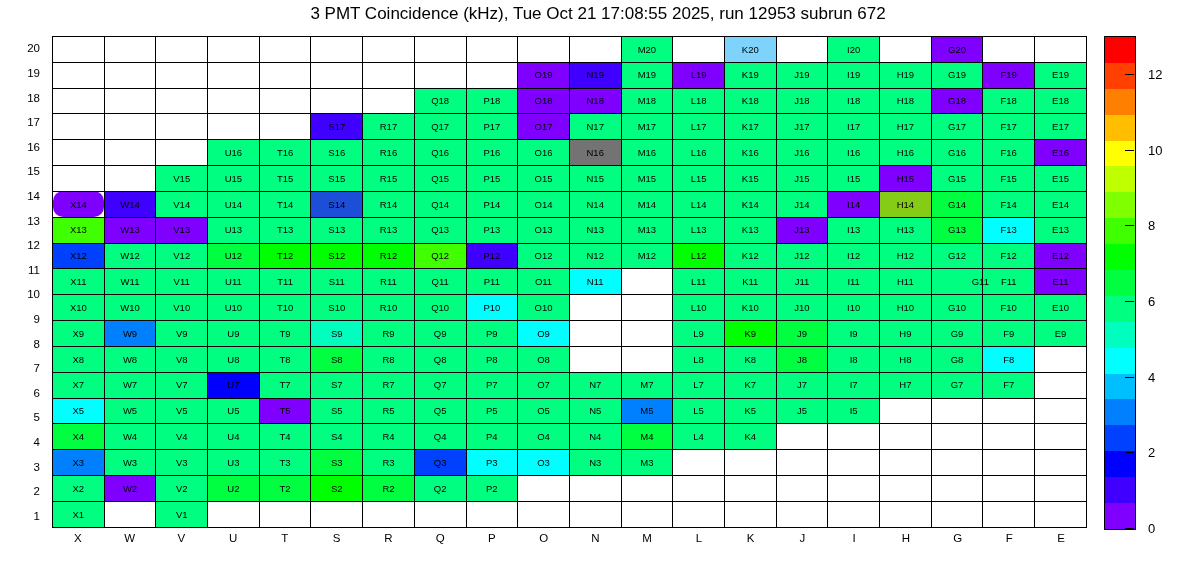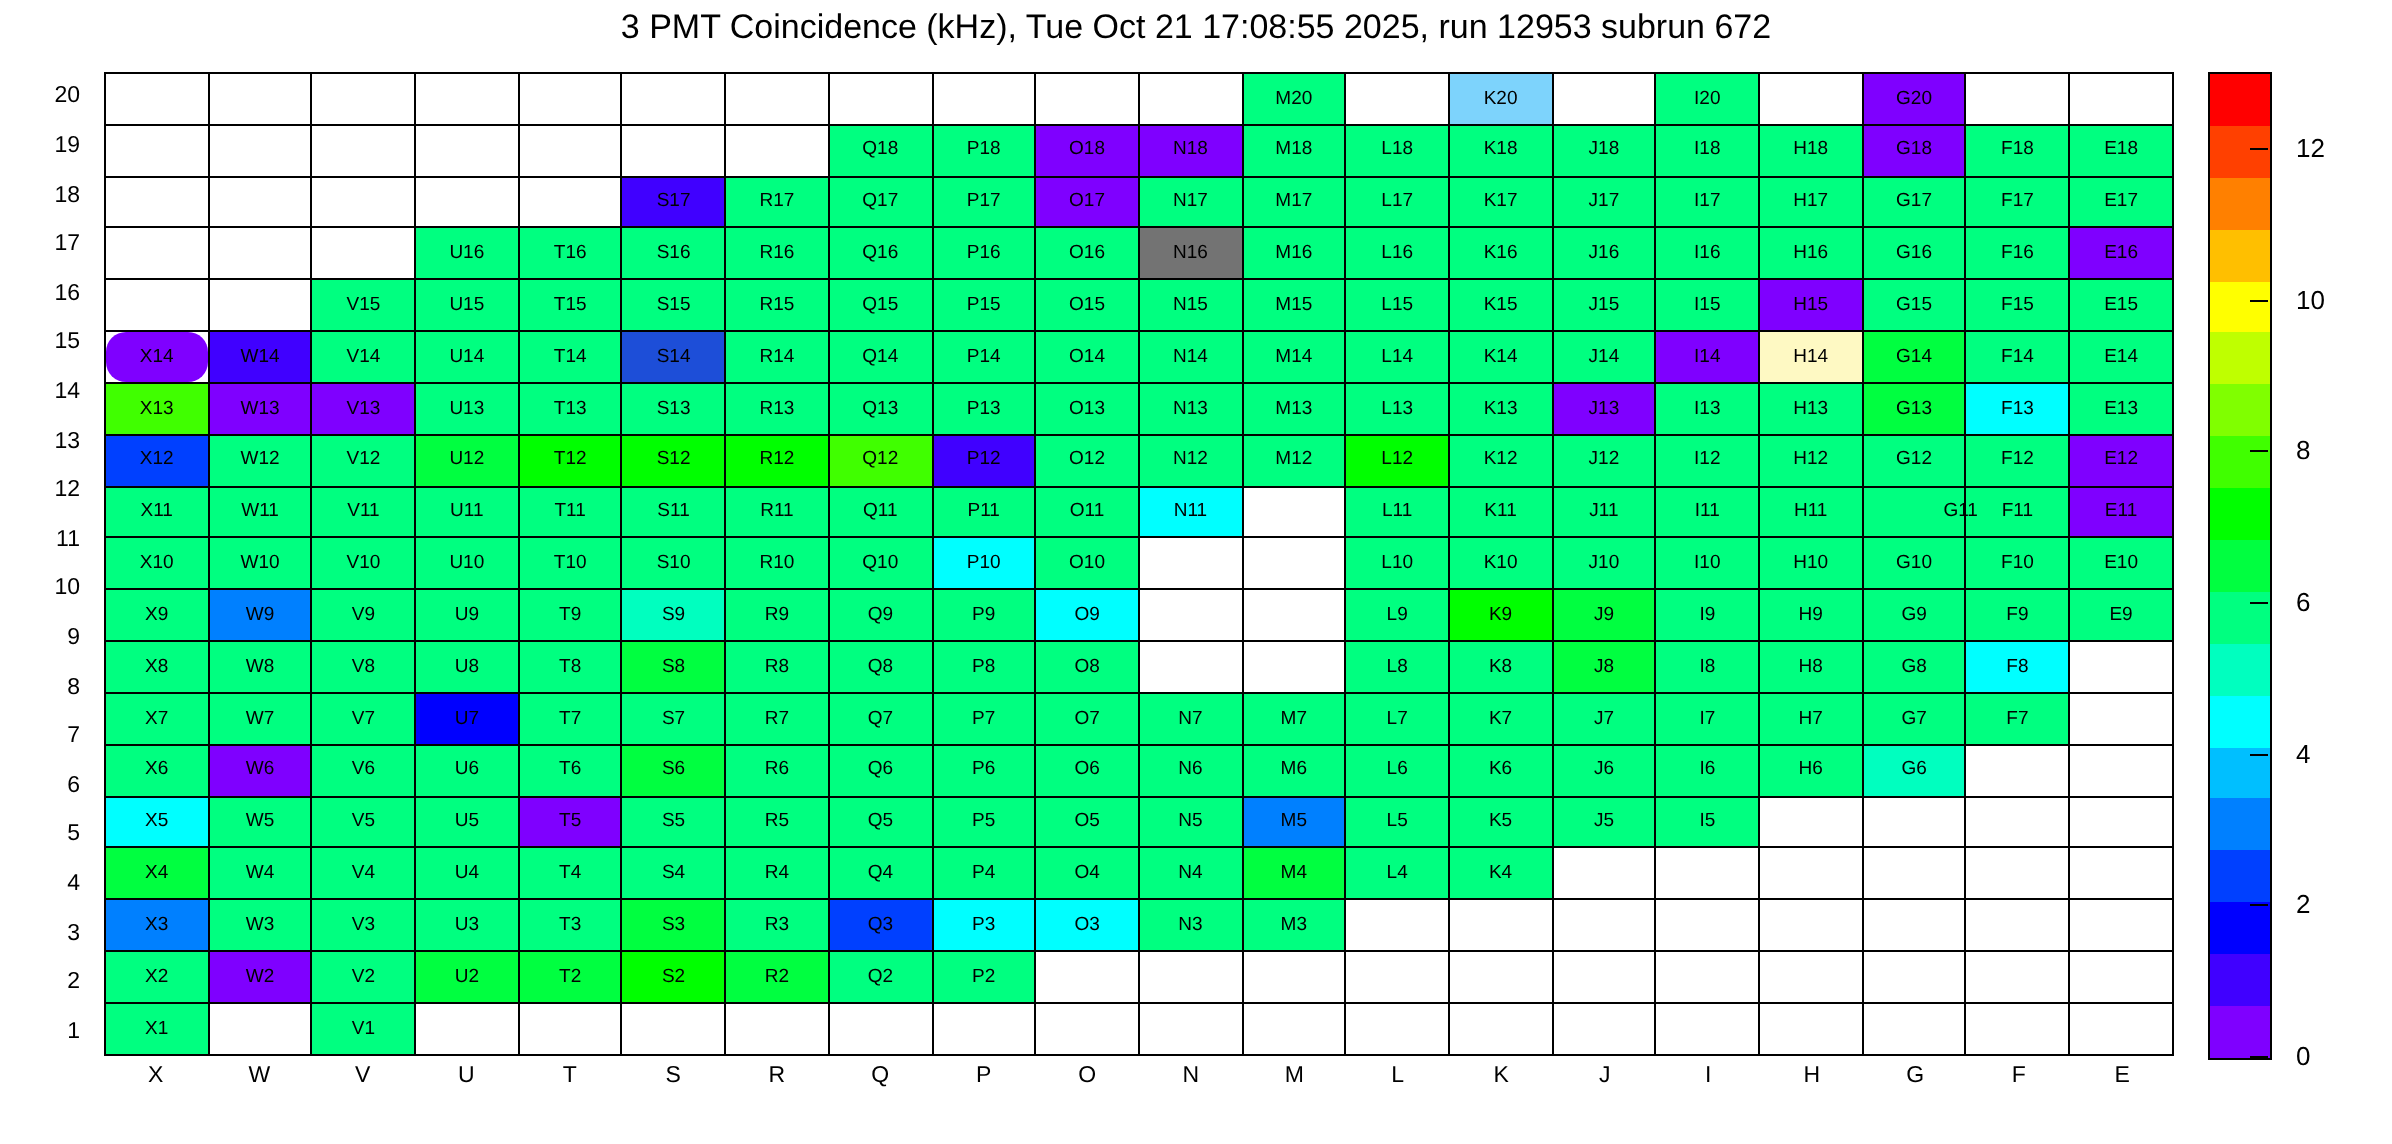--- a/index.html
+++ b/index.html
@@ -147,20 +147,42 @@
             <td style="background: rgb(255, 255, 255);"></td>
           </tr>
           <tr>
             <td style="background: rgb(255, 255, 255);"></td>
             <td style="background: rgb(255, 255, 255);"></td>
             <td style="background: rgb(255, 255, 255);"></td>
             <td style="background: rgb(255, 255, 255);"></td>
             <td style="background: rgb(255, 255, 255);"></td>
             <td style="background: rgb(255, 255, 255);"></td>
             <td style="background: rgb(255, 255, 255);"></td>
+            <td style="background: rgb(255, 255, 255);"></td>
+            <td style="background: rgb(255, 255, 255);"></td>
+            <td style="background: rgb(127, 0, 255);">O19</td>
+            <td style="background: rgb(64, 0, 255);">N19</td>
+            <td style="background: rgb(0, 255, 128);">M19</td>
+            <td style="background: rgb(127, 0, 255);">L19</td>
+            <td style="background: rgb(0, 255, 128);">K19</td>
+            <td style="background: rgb(0, 255, 128);">J19</td>
+            <td style="background: rgb(0, 255, 128);">I19</td>
+            <td style="background: rgb(0, 255, 128);">H19</td>
+            <td style="background: rgb(0, 255, 128);">G19</td>
+            <td style="background: rgb(127, 0, 255);">F19</td>
+            <td style="background: rgb(0, 255, 128);">E19</td>
+          </tr>
+          <tr>
+            <td style="background: rgb(255, 255, 255);"></td>
+            <td style="background: rgb(255, 255, 255);"></td>
+            <td style="background: rgb(255, 255, 255);"></td>
+            <td style="background: rgb(255, 255, 255);"></td>
+            <td style="background: rgb(255, 255, 255);"></td>
+            <td style="background: rgb(255, 255, 255);"></td>
+            <td style="background: rgb(255, 255, 255);"></td>
             <td style="background: rgb(0, 255, 128);">Q18</td>
             <td style="background: rgb(0, 255, 128);">P18</td>
             <td style="background: rgb(127, 0, 255);">O18</td>
             <td style="background: rgb(127, 0, 255);">N18</td>
             <td style="background: rgb(0, 255, 128);">M18</td>
             <td style="background: rgb(0, 255, 128);">L18</td>
             <td style="background: rgb(0, 255, 128);">K18</td>
             <td style="background: rgb(0, 255, 128);">J18</td>
             <td style="background: rgb(0, 255, 128);">I18</td>
             <td style="background: rgb(0, 255, 128);">H18</td>
@@ -244,21 +266,21 @@
             <td style="background: rgb(0, 255, 128);">R14</td>
             <td style="background: rgb(0, 255, 128);">Q14</td>
             <td style="background: rgb(0, 255, 128);">P14</td>
             <td style="background: rgb(0, 255, 128);">O14</td>
             <td style="background: rgb(0, 255, 128);">N14</td>
             <td style="background: rgb(0, 255, 128);">M14</td>
             <td style="background: rgb(0, 255, 128);">L14</td>
             <td style="background: rgb(0, 255, 128);">K14</td>
             <td style="background: rgb(0, 255, 128);">J14</td>
             <td style="background: rgb(127, 0, 255);">I14</td>
-            <td style="background: #fef9c3;">H14</td>
+            <td style="background: #84cc16;">H14</td>
             <td style="background: rgb(0, 255, 64);">G14</td>
             <td style="background: rgb(0, 255, 128);">F14</td>
             <td style="background: rgb(0, 255, 128);">E14</td>
           </tr>
           <tr>
             <td style="background: rgb(64, 255, 0);">X13</td>
             <td style="background: rgb(127, 0, 255);">W13</td>
             <td style="background: rgb(127, 0, 255);">V13</td>
             <td style="background: rgb(0, 255, 128);">U13</td>
             <td style="background: rgb(0, 255, 128);">T13</td>
@@ -401,42 +423,20 @@
             <td style="background: rgb(0, 255, 128);">O7</td>
             <td style="background: rgb(0, 255, 128);">N7</td>
             <td style="background: rgb(0, 255, 128);">M7</td>
             <td style="background: rgb(0, 255, 128);">L7</td>
             <td style="background: rgb(0, 255, 128);">K7</td>
             <td style="background: rgb(0, 255, 128);">J7</td>
             <td style="background: rgb(0, 255, 128);">I7</td>
             <td style="background: rgb(0, 255, 128);">H7</td>
             <td style="background: rgb(0, 255, 128);">G7</td>
             <td style="background: rgb(0, 255, 128);">F7</td>
-            <td style="background: rgb(255, 255, 255);"></td>
-          </tr>
-          <tr>
-            <td style="background: rgb(0, 255, 128);">X6</td>
-            <td style="background: rgb(127, 0, 255);">W6</td>
-            <td style="background: rgb(0, 255, 128);">V6</td>
-            <td style="background: rgb(0, 255, 128);">U6</td>
-            <td style="background: rgb(0, 255, 128);">T6</td>
-            <td style="background: rgb(0, 255, 64);">S6</td>
-            <td style="background: rgb(0, 255, 128);">R6</td>
-            <td style="background: rgb(0, 255, 128);">Q6</td>
-            <td style="background: rgb(0, 255, 128);">P6</td>
-            <td style="background: rgb(0, 255, 128);">O6</td>
-            <td style="background: rgb(0, 255, 128);">N6</td>
-            <td style="background: rgb(0, 255, 128);">M6</td>
-            <td style="background: rgb(0, 255, 128);">L6</td>
-            <td style="background: rgb(0, 255, 128);">K6</td>
-            <td style="background: rgb(0, 255, 128);">J6</td>
-            <td style="background: rgb(0, 255, 128);">I6</td>
-            <td style="background: rgb(0, 255, 128);">H6</td>
-            <td style="background: rgb(0, 255, 191);">G6</td>
-            <td style="background: rgb(255, 255, 255);"></td>
             <td style="background: rgb(255, 255, 255);"></td>
           </tr>
           <tr>
             <td style="background: rgb(0, 255, 255);">X5</td>
             <td style="background: rgb(0, 255, 128);">W5</td>
             <td style="background: rgb(0, 255, 128);">V5</td>
             <td style="background: rgb(0, 255, 128);">U5</td>
             <td style="background: rgb(127, 0, 255);">T5</td>
             <td style="background: rgb(0, 255, 128);">S5</td>
             <td style="background: rgb(0, 255, 128);">R5</td>

